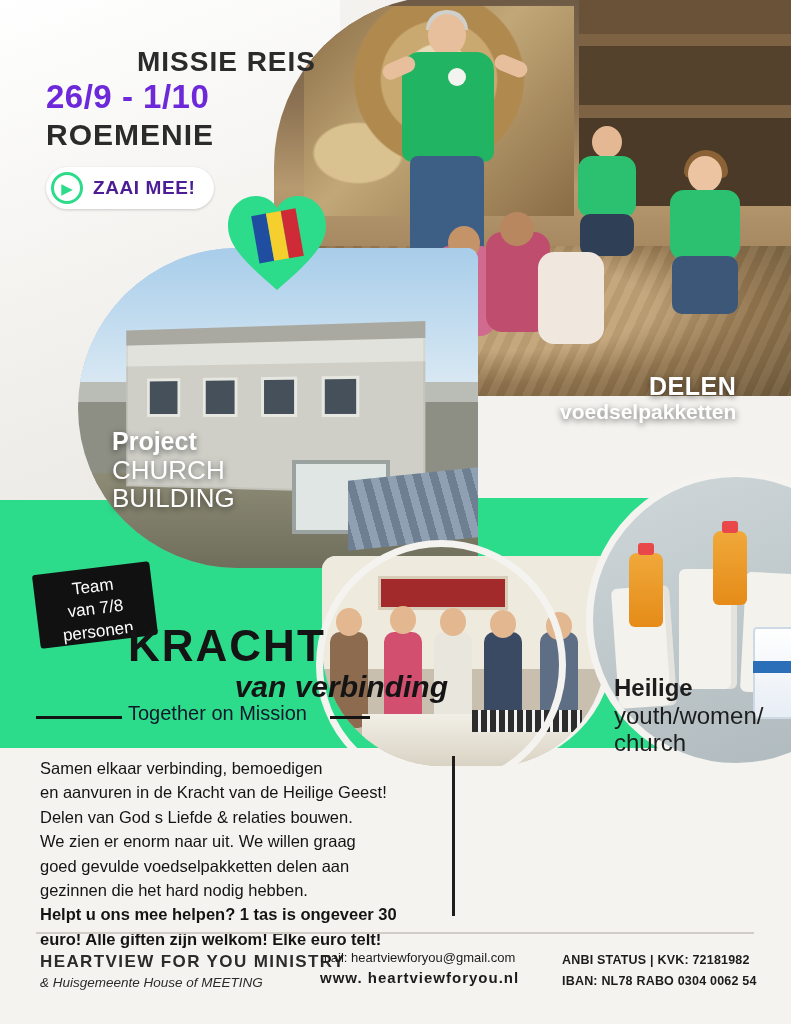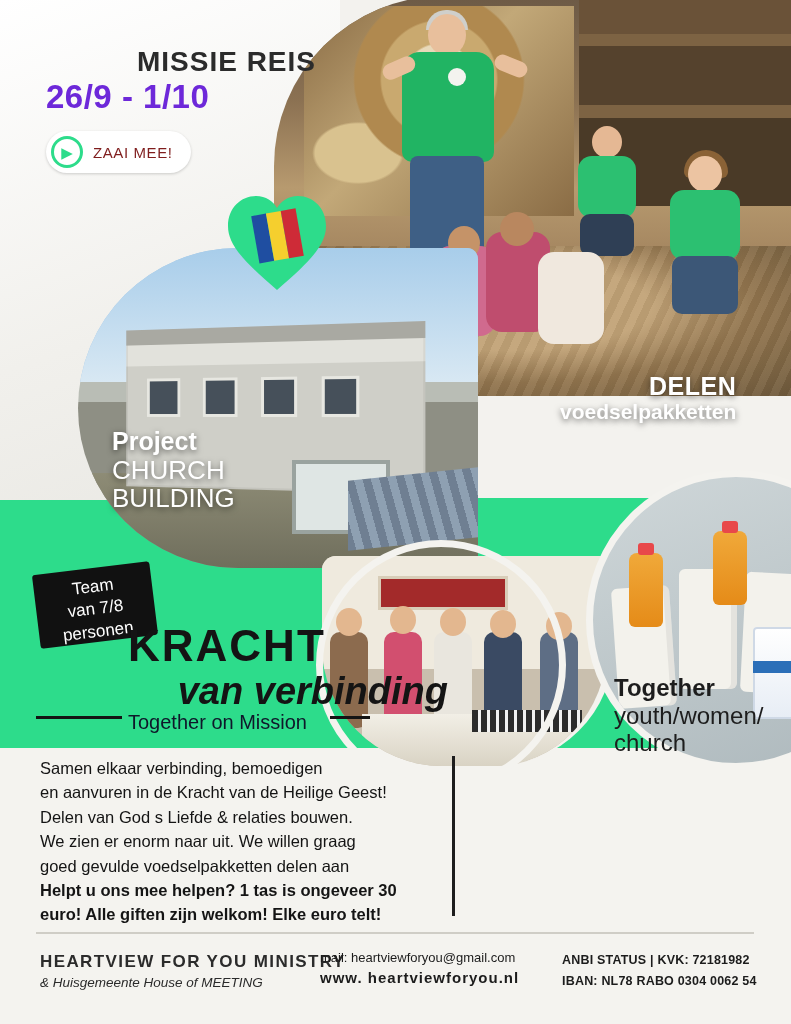--- a/index.html
+++ b/index.html
@@ -50,21 +50,21 @@
     margin-top:14px;
     display:inline-flex; align-items:center; gap:10px;
     background:#ffffff; border-radius:22px; padding:5px 18px 5px 5px;
     box-shadow:0 1px 3px rgba(0,0,0,.18);
   }
   .zaai .circle {
     width:32px; height:32px; border-radius:50%;
     border:3px solid #2ddc8b; display:flex; align-items:center; justify-content:center;
   }
   .zaai .circle span { color:#2ddc8b; font-size:15px; line-height:1; }
-  .zaai .zlabel { font-weight:normal; font-size:15px; color:#7f1d1d; letter-spacing:.6px; }
+  .zaai .zlabel { font-weight:bold; font-size:19px; color:#4c1d95; letter-spacing:.6px; }
 
   
   .pin { position:absolute; left:222px; top:186px; width:110px; height:110px; }
   .pin svg { display:block; }
 
   
   .photo { position:absolute; overflow:hidden; background:#cfcfcf; }
 
   
   .p-top {
@@ -248,21 +248,21 @@
   }
 
   
   .kracht {
     position:absolute; left:128px; top:624px; width:330px;
   }
   .kracht .k1 {
     font-weight:bold; font-size:44px; letter-spacing:2px; color:#141414; line-height:1;
   }
   .kracht .k2 {
-    font-style:italic; font-weight:bold; font-size:38px; color:#141414;
+    font-style:italic; font-weight:bold; font-size:30px; color:#141414;
     margin-top:2px; text-align:right; padding-right:10px;
   }
   .kracht .k3 {
     font-size:20px; color:#0f172a; margin-top:-2px;
   }
   .rule-l { position:absolute; left:36px; top:716px; width:86px; height:3px; background:#141414; }
   .rule-r { position:absolute; left:330px; top:716px; width:40px; height:3px; background:#141414; }
 
   
   .body-copy {
@@ -367,20 +367,21 @@
     <div class="cap c1"></div>
       <div class="cap c2"></div>
     <div class="milk">
         <div class="stripe"></div>
       </div>
   </div>
 
   <div class="head-block">
     <div class="missie">MISSIE REIS</div>
     <div class="dates">26/9 - 1/10</div>
+    <div class="roemenie">ROEMENIE</div>
     <div class="zaai">
       <span class="circle">
           <span>▶</span>
         </span>
       <span class="zlabel">ZAAI MEE!</span>
     </div>
   </div>
 
   <div class="pin">
     <svg width="110" height="110" viewBox="0 0 110 110">
@@ -398,21 +399,21 @@
     <div class="n">CHURCH</div>
     <div class="n">BUILDING</div>
   </div>
 
   <div class="lbl lbl-delen">
     <div class="b">DELEN</div>
     <div class="n">voedselpakketten</div>
   </div>
 
   <div class="lbl lbl-ministry">
-    <div class="b">Together</div>
+    <div class="b">Heilige</div>
     <div class="n">youth/women/</div>
     <div class="n">church</div>
   </div>
 
   <div class="team">
     <div>Team</div>
     <div>van 7/8</div>
     <div>personen</div>
   </div>
 
@@ -423,20 +424,21 @@
   </div>
   <div class="rule-l"></div>
   <div class="rule-r"></div>
 
   <div class="body-copy">
     <p>Samen elkaar verbinding, bemoedigen</p>
     <p>en aanvuren in de Kracht van de Heilige Geest!</p>
     <p>Delen van God s Liefde &amp; relaties bouwen.</p>
     <p>We zien er enorm naar uit. We willen graag</p>
     <p>goed gevulde voedselpakketten delen aan</p>
+    <p>gezinnen die het hard nodig hebben.</p>
     <p class="bold">Helpt u ons mee helpen?  1 tas is ongeveer 30</p>
     <p class="bold">euro!  Alle giften zijn welkom!  Elke euro telt!</p>
   </div>
   <div class="vrule"></div>
 
   <div class="foot-rule"></div>
   <div class="brand">
     <div class="b1">HEARTVIEW FOR YOU MINISTRY</div>
     <div class="b2">&amp; Huisgemeente House of MEETING</div>
   </div>

